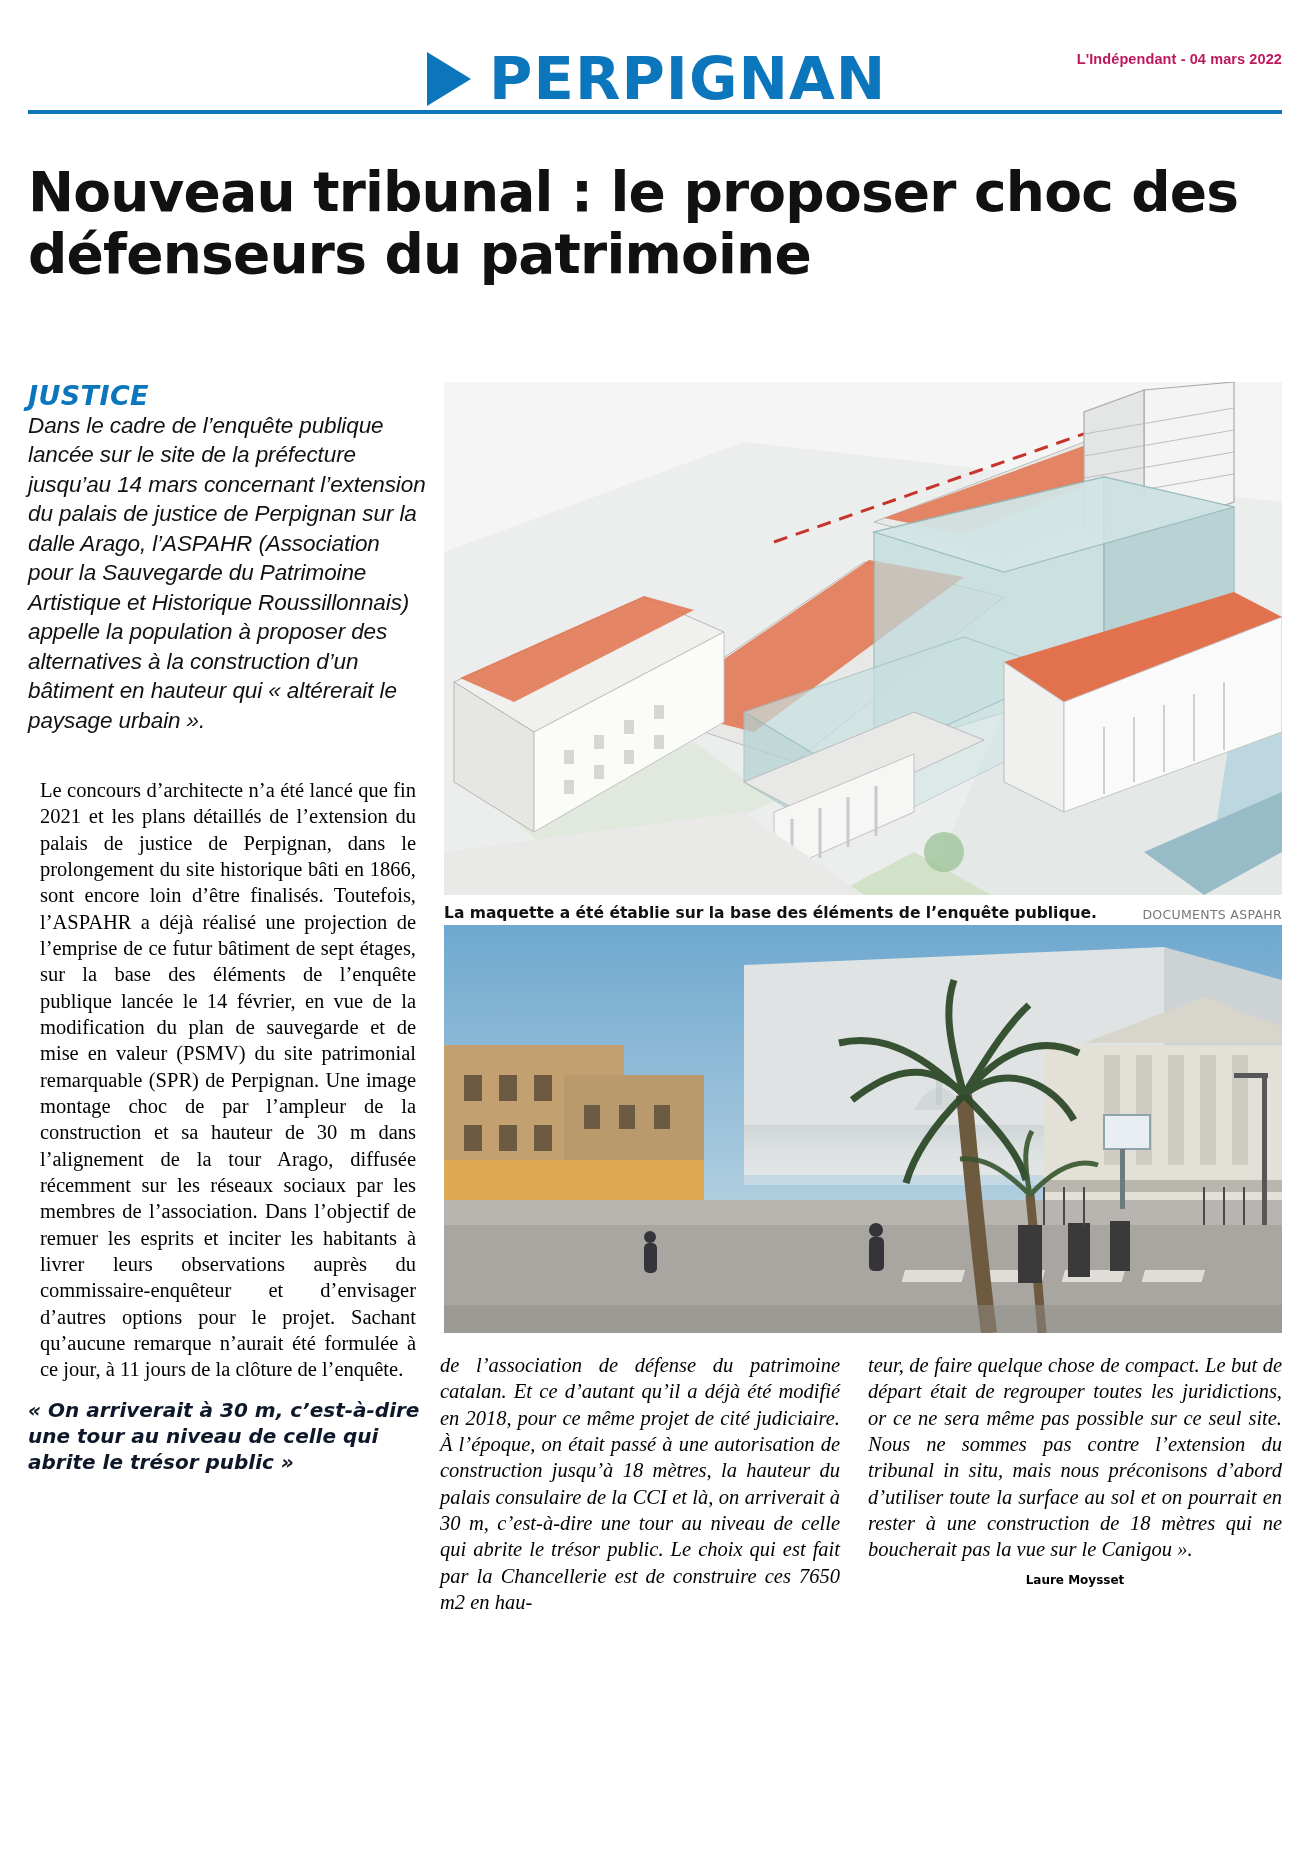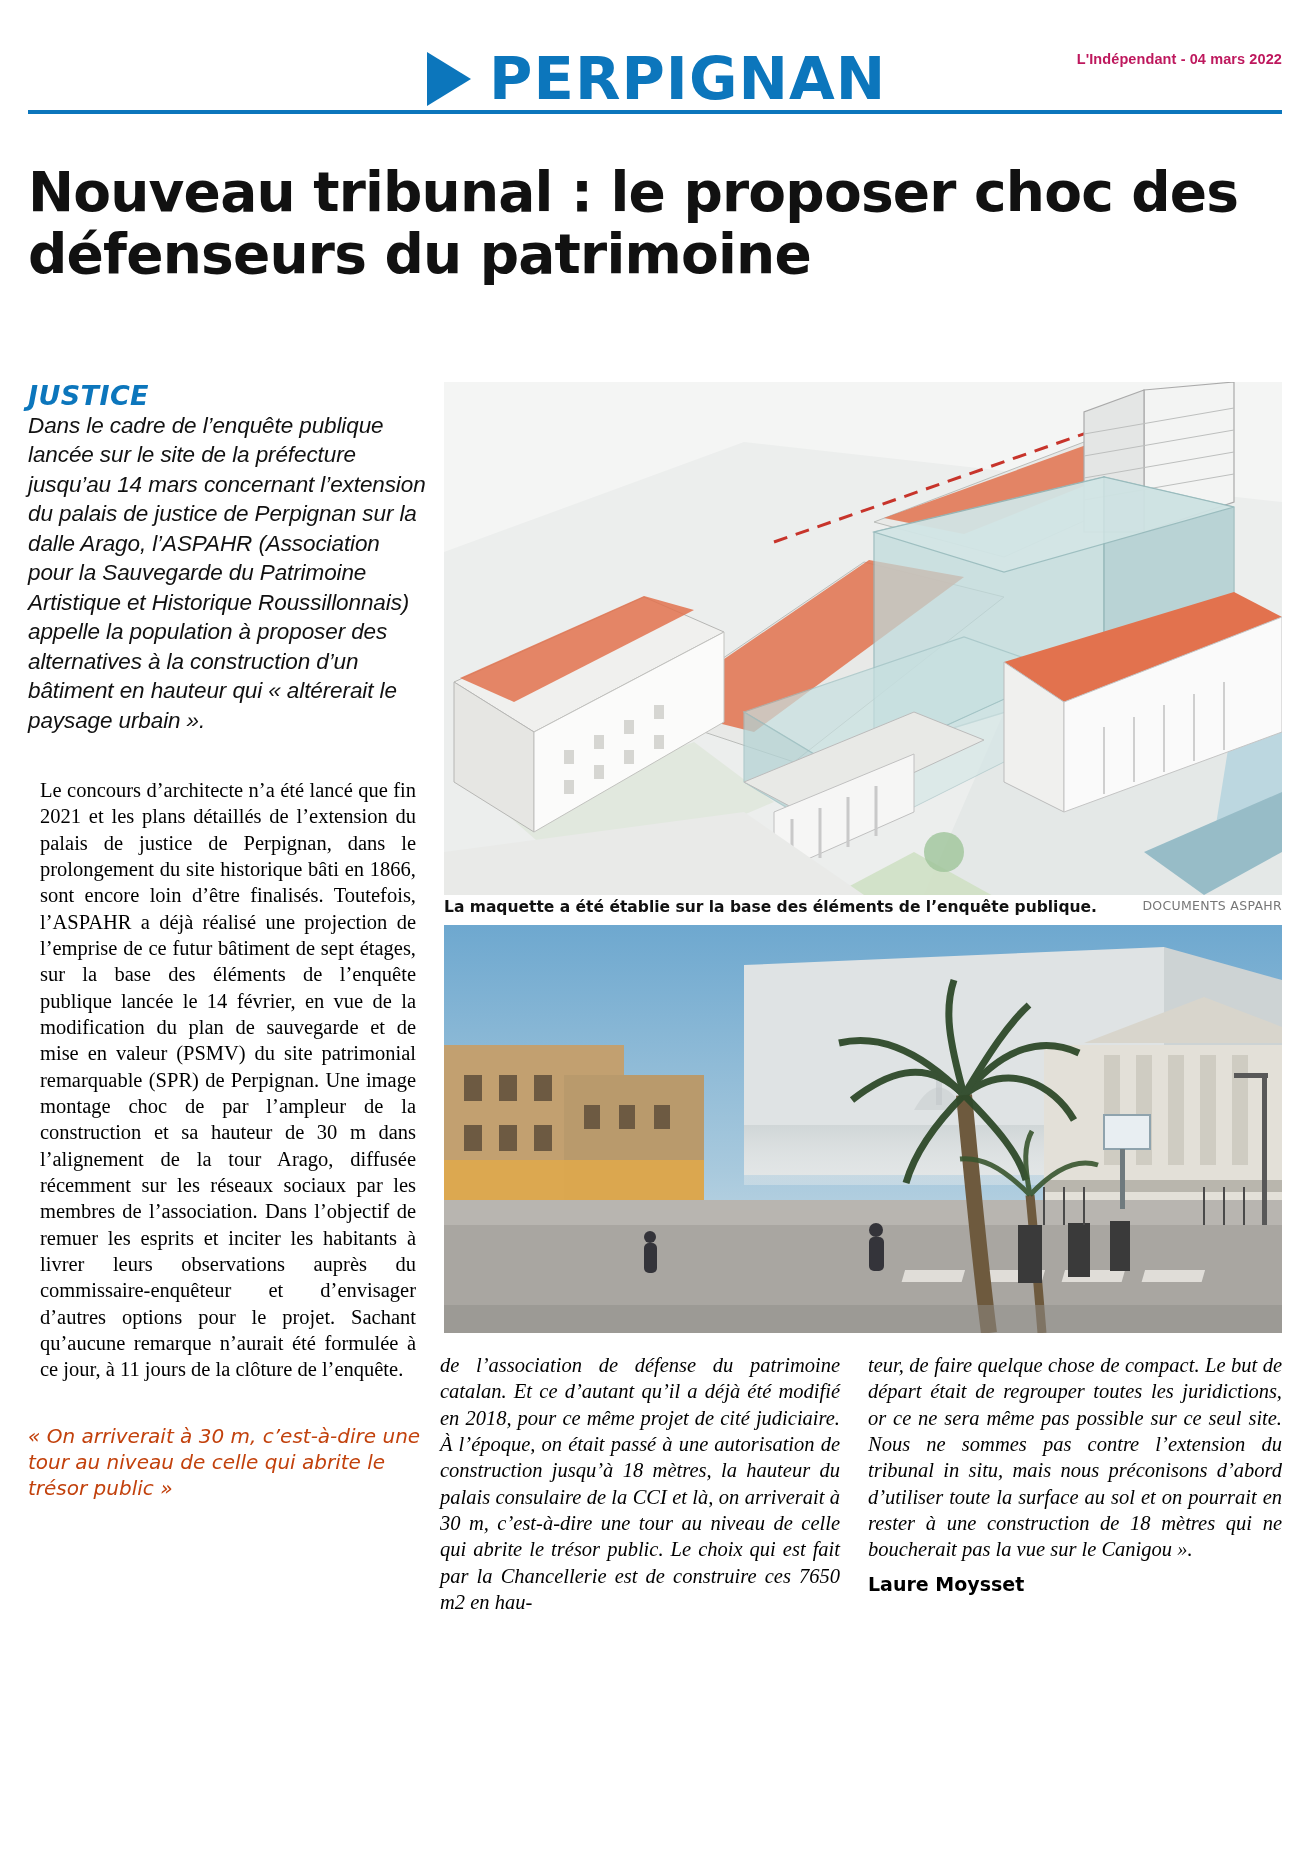--- a/index.html
+++ b/index.html
@@ -117,26 +117,26 @@
     line-height: 1.285;
     text-align: justify;
     color: #000;
   }
   .body-text p { margin: 12px; }
   .col-left .body-text {
     margin-top: 42px;
   }
   .pull-quote {
     font-family: "DejaVu Sans", sans-serif;
-    font-weight: normal;
+    font-weight: bold;
     font-style: italic;
     font-size: 20px;
     line-height: 1.32;
-    color: #c2410c;
-    margin-top: 40px;
+    color: #0f172a;
+    margin-top: 14px;
   }
   .quote-body {
     font-family: "Liberation Serif", serif;
     font-style: italic;
     font-size: 20.5px;
     line-height: 1.285;
     text-align: justify;
     margin-top: 14px;
   }
 
@@ -150,21 +150,21 @@
     overflow: hidden;
     background: #dfe3e2;
   }
   .caption-row {
     position: absolute;
     left: 444px;
     top: 898px;
     width: 838px;
     height: 24px;
     display: flex;
-    align-items: flex-start;
+    align-items: flex-end;
     justify-content: space-between;
   }
   .caption-text {
     font-family: "DejaVu Sans", sans-serif;
     font-weight: bold;
     font-size: 15.5px;
     color: #111;
   }
   .credit-text {
     font-family: "DejaVu Sans", sans-serif;
@@ -191,22 +191,22 @@
   }
   .col-right {
     position: absolute;
     left: 868px;
     top: 1352px;
     width: 414px;
   }
   .byline {
     font-family: "DejaVu Sans", sans-serif;
     font-weight: bold;
-    font-size: 19px;
-    text-align: left;
+    font-size: 12px;
+    text-align: center;
     margin-top: 10px;
   }
 </style>
 </head>
 <body>
 
 <div class="page">
 
   <div class="masthead">
     <div class="masthead-inner">

